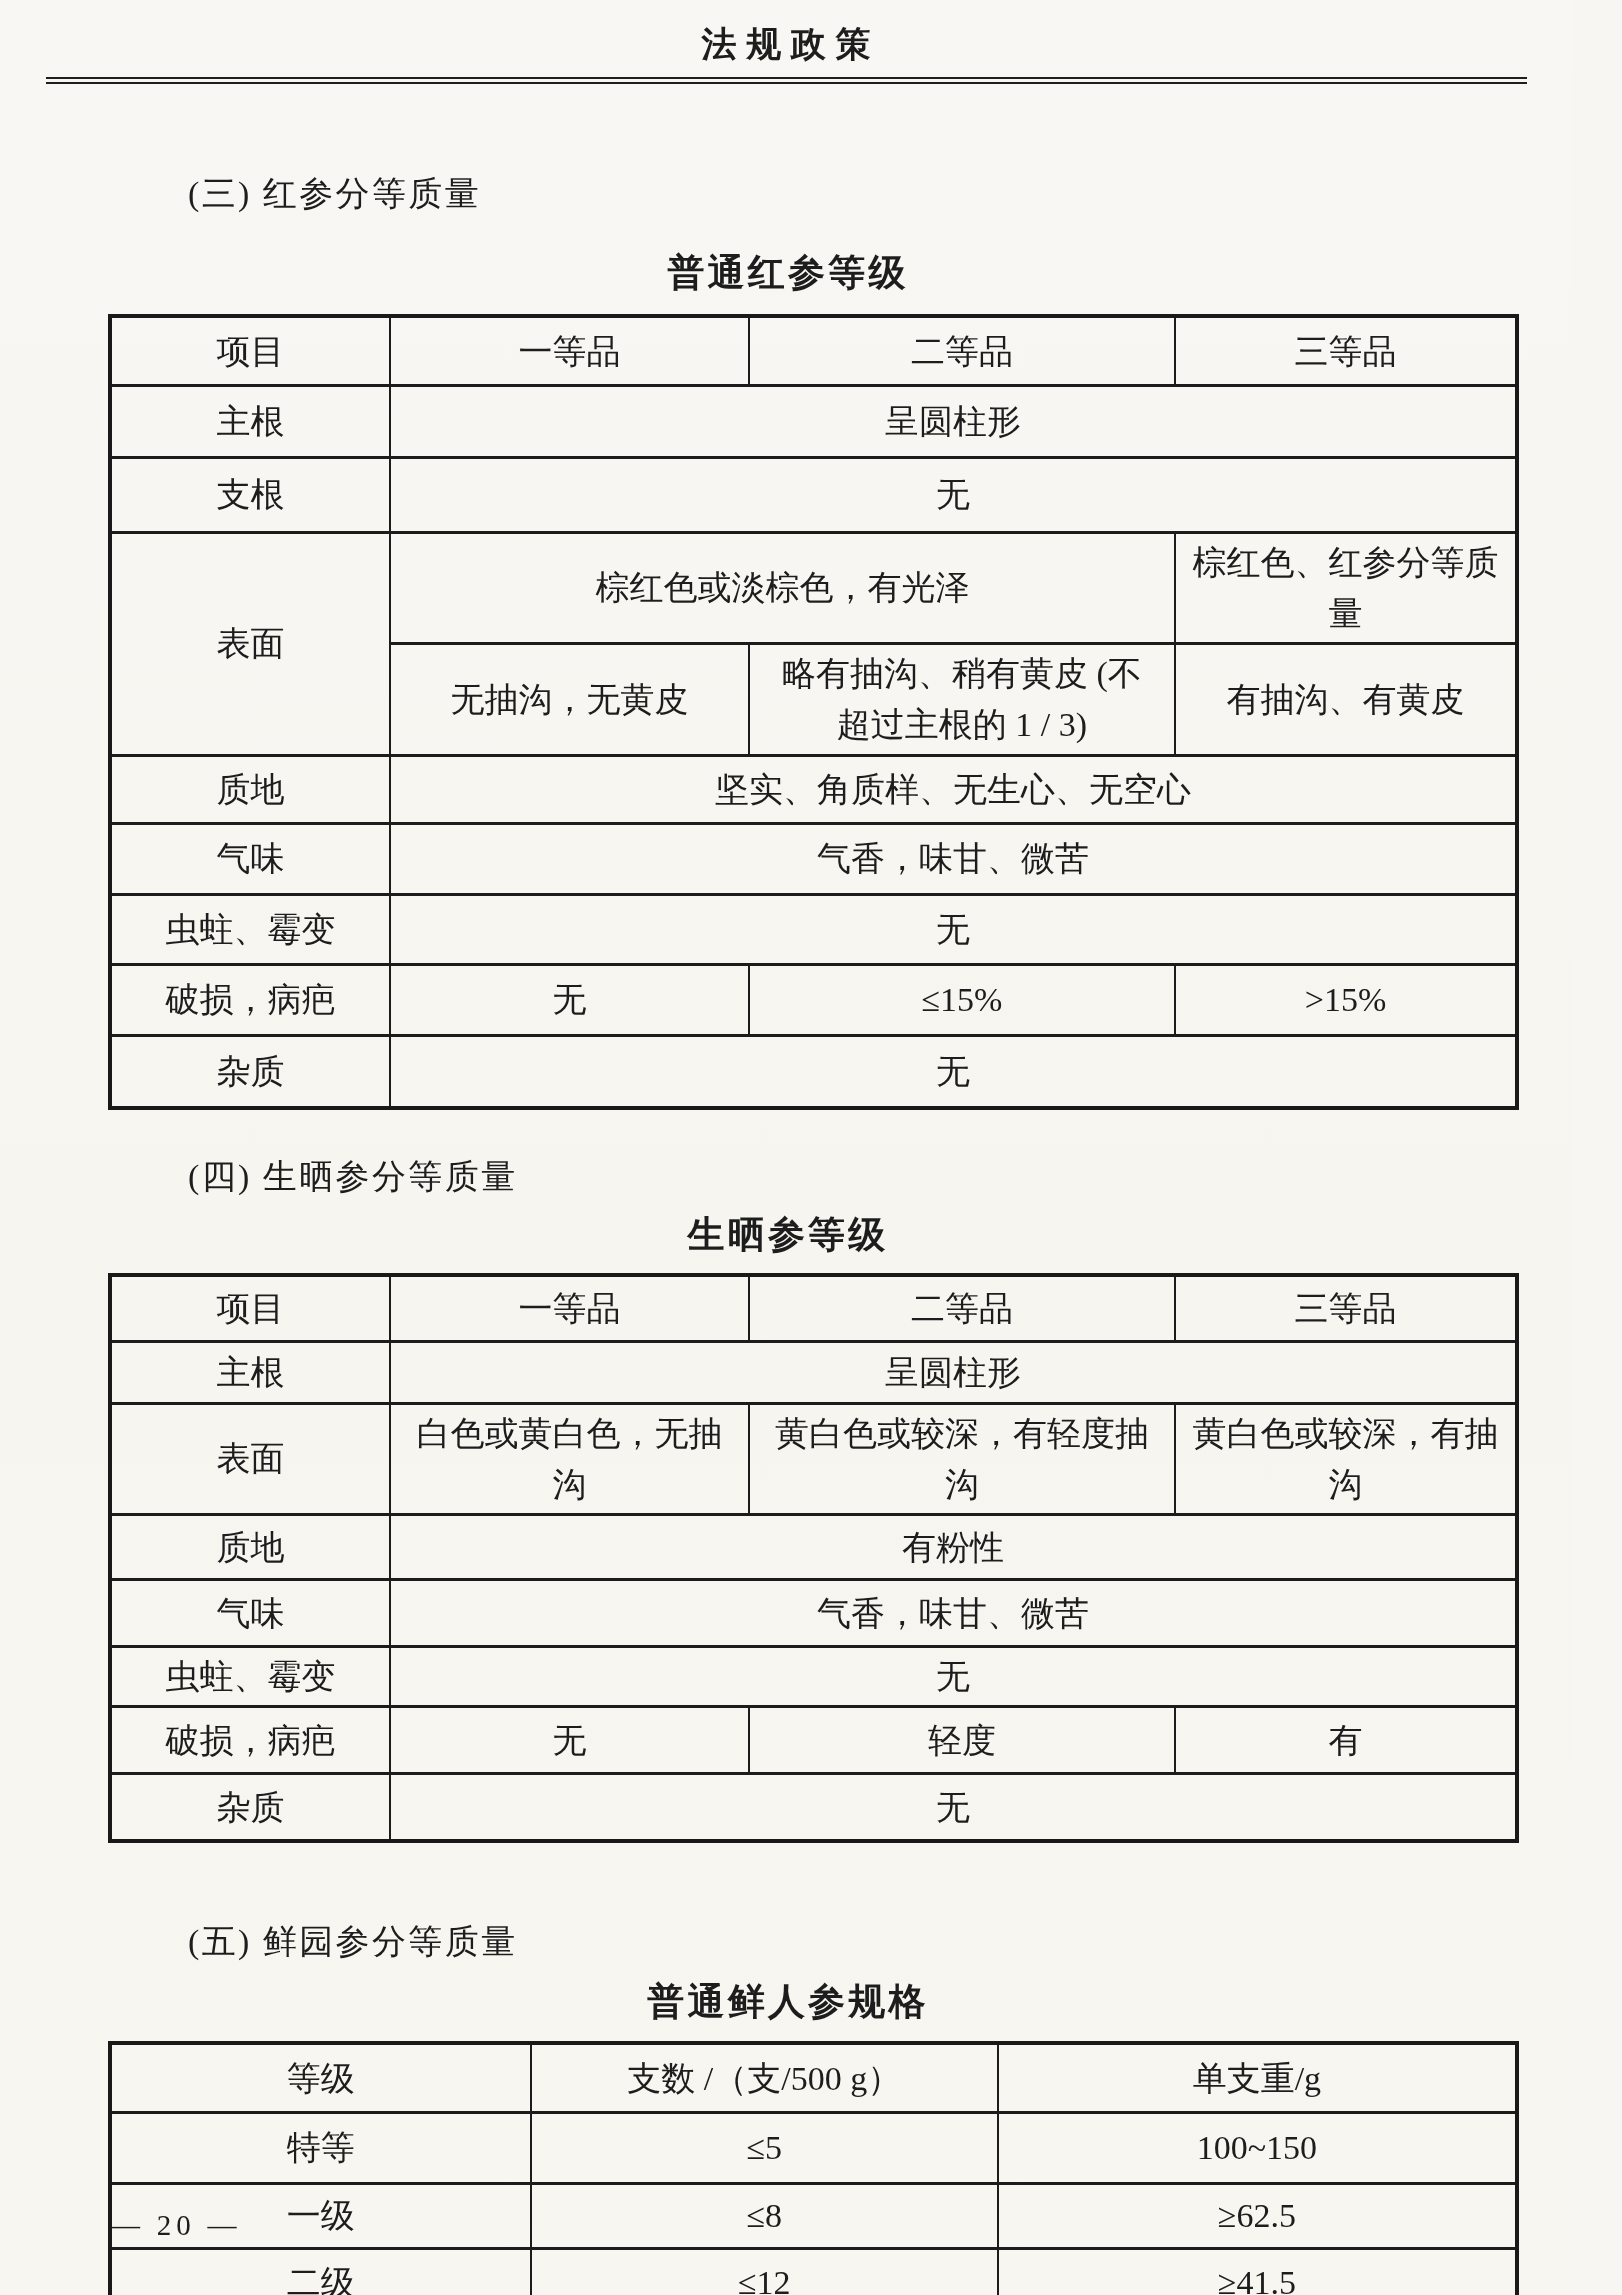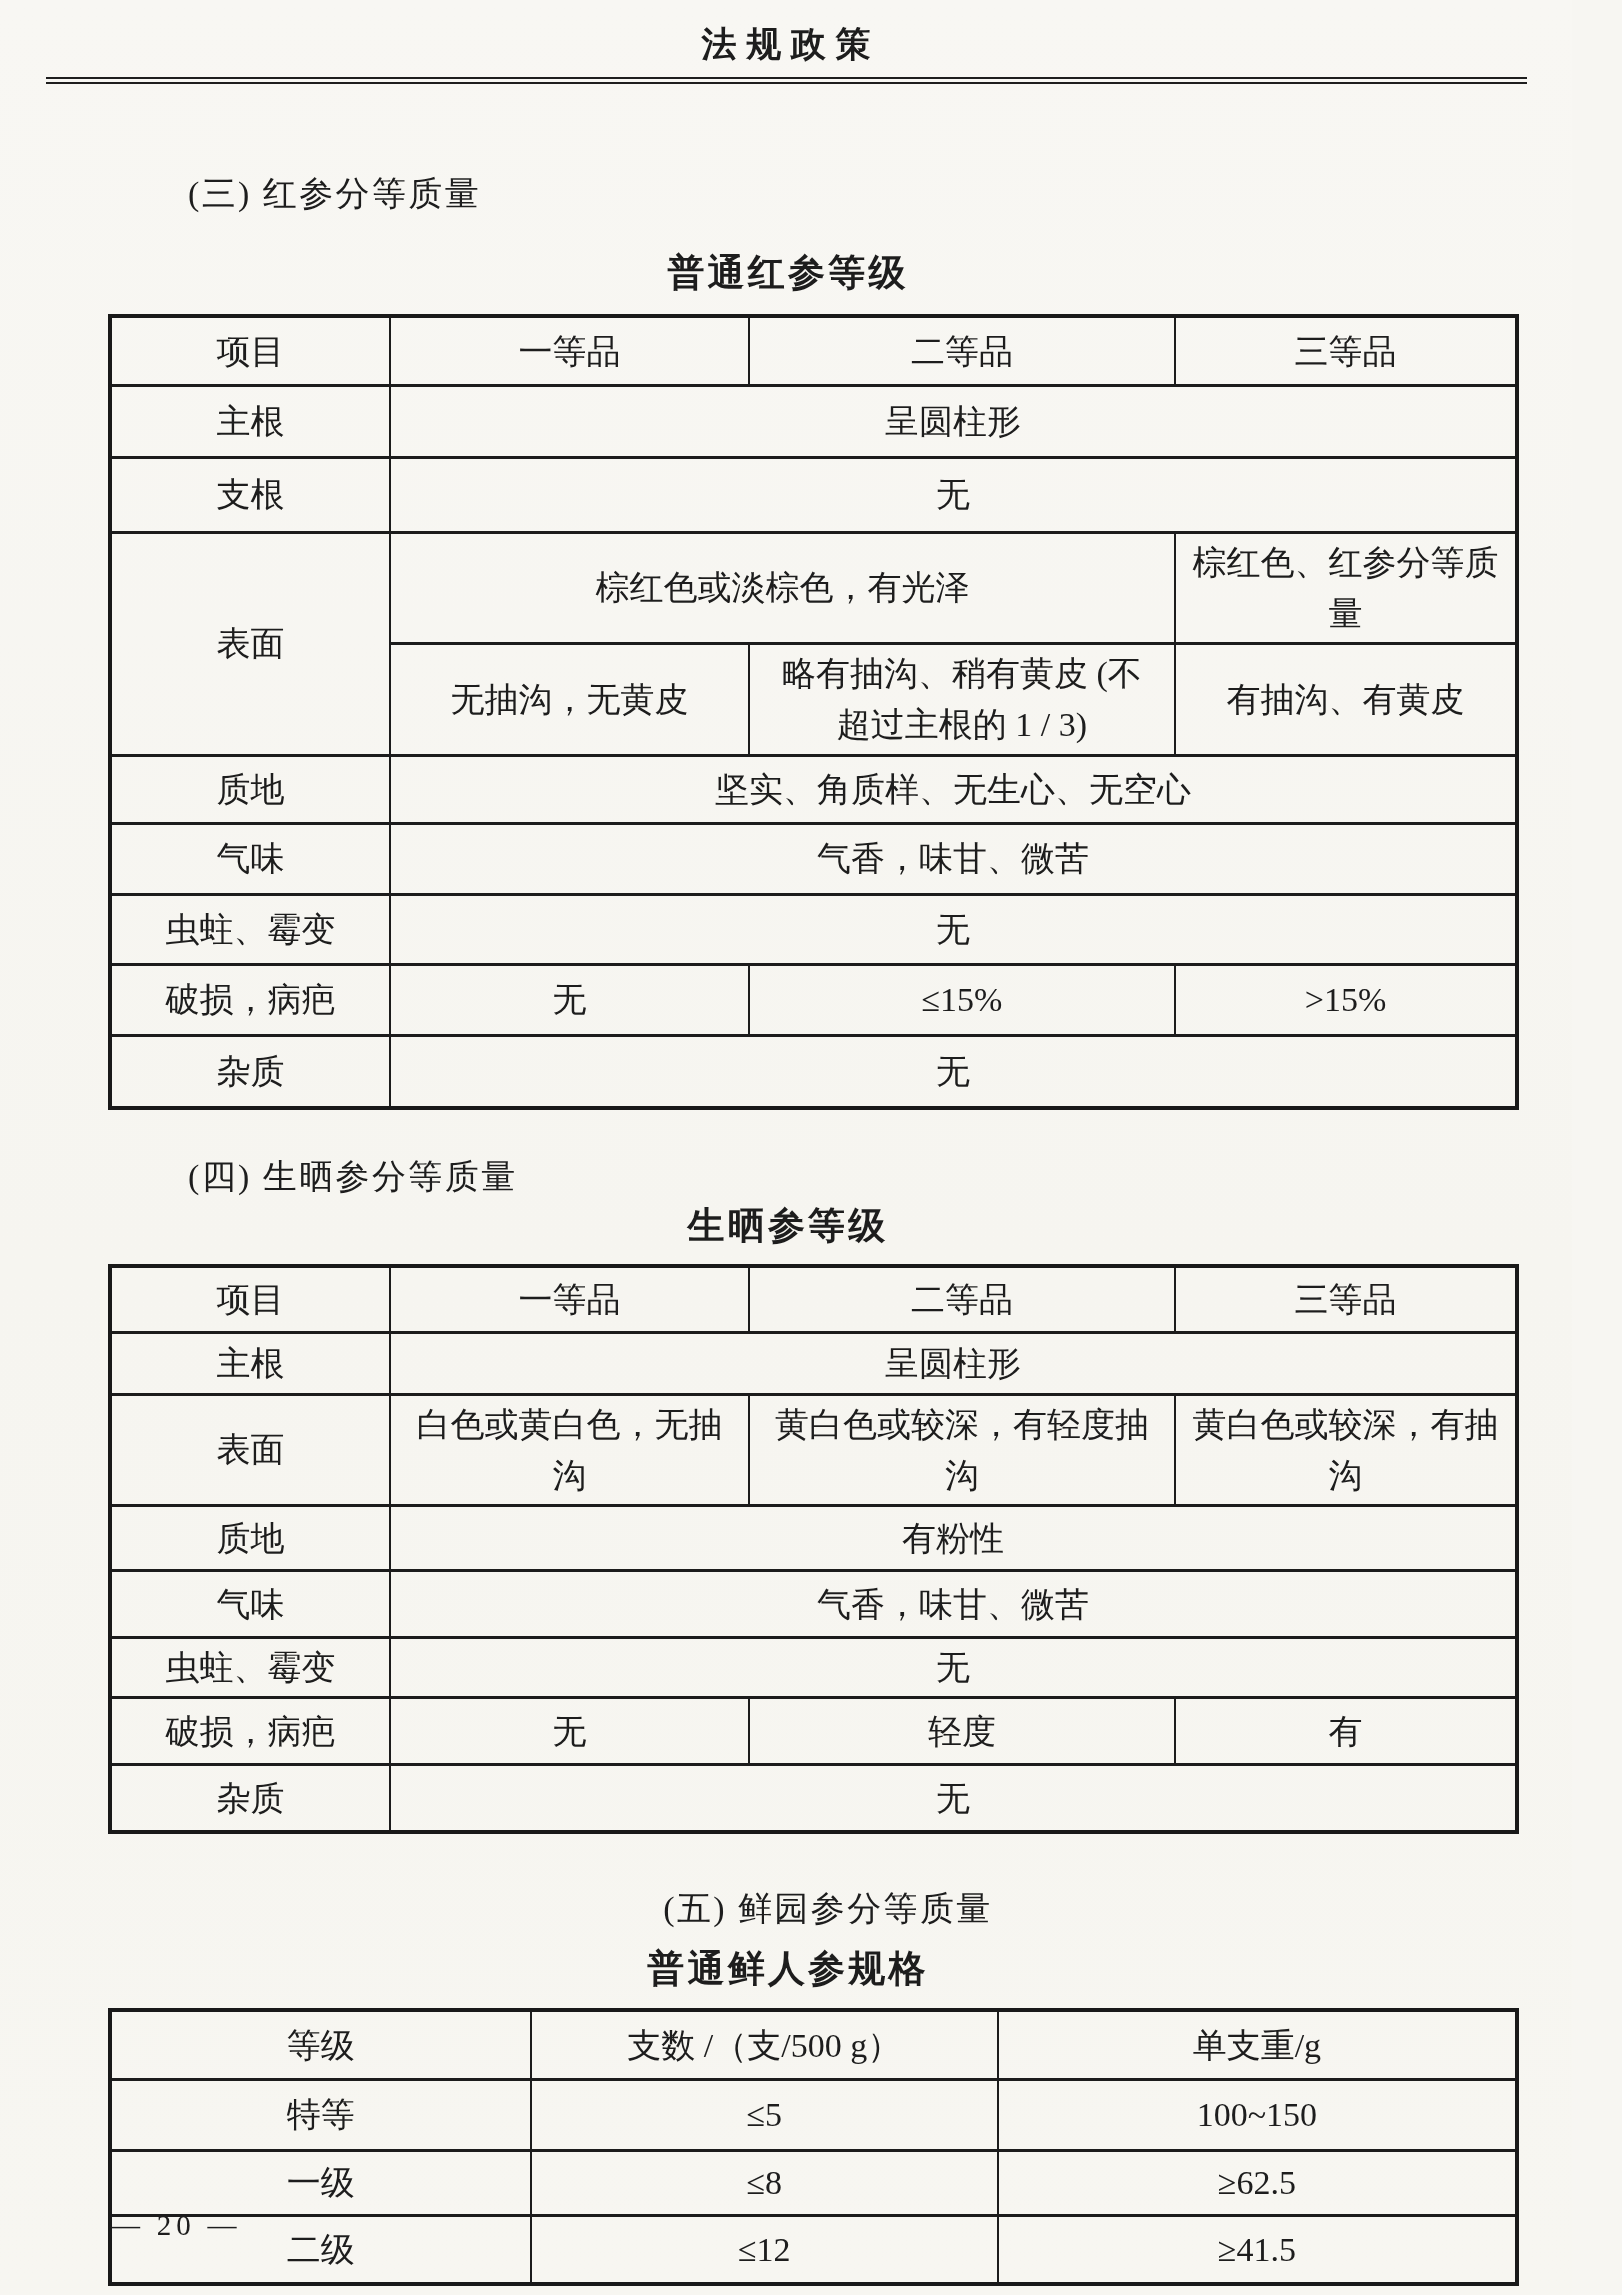--- a/index.html
+++ b/index.html
@@ -33,29 +33,29 @@
   }
   .content { padding: 0 104px 0 108px; }
   .section-heading {
     font-size: 34px;
     line-height: 1.15;
     padding-left: 80px;
     letter-spacing: 2.4px;
   }
   .sh-1 { margin-top: 90px; }
   .sh-2 { margin-top: 47px; }
-  .sh-3 { margin-top: 55px; text-align: center; }
+  .sh-3 { margin-top: 79px; }
   .table-title {
     text-align: center;
     font-size: 37px;
     font-weight: bold;
     letter-spacing: 3.2px;
   }
   .tt-1 { margin-top: 35px; }
-  .tt-2 { margin-top: 5px; }
+  .tt-2 { margin-top: 14px; }
   .tt-3 { margin-top: 16px; }
   table.grade {
     border-collapse: collapse;
     width: 1411px;
     table-layout: fixed;
     margin-top: 16px;
   }
   table.grade th, table.grade td {
     border: 2.4px solid #1c1c1c;
     border-top-width: 3.2px;

